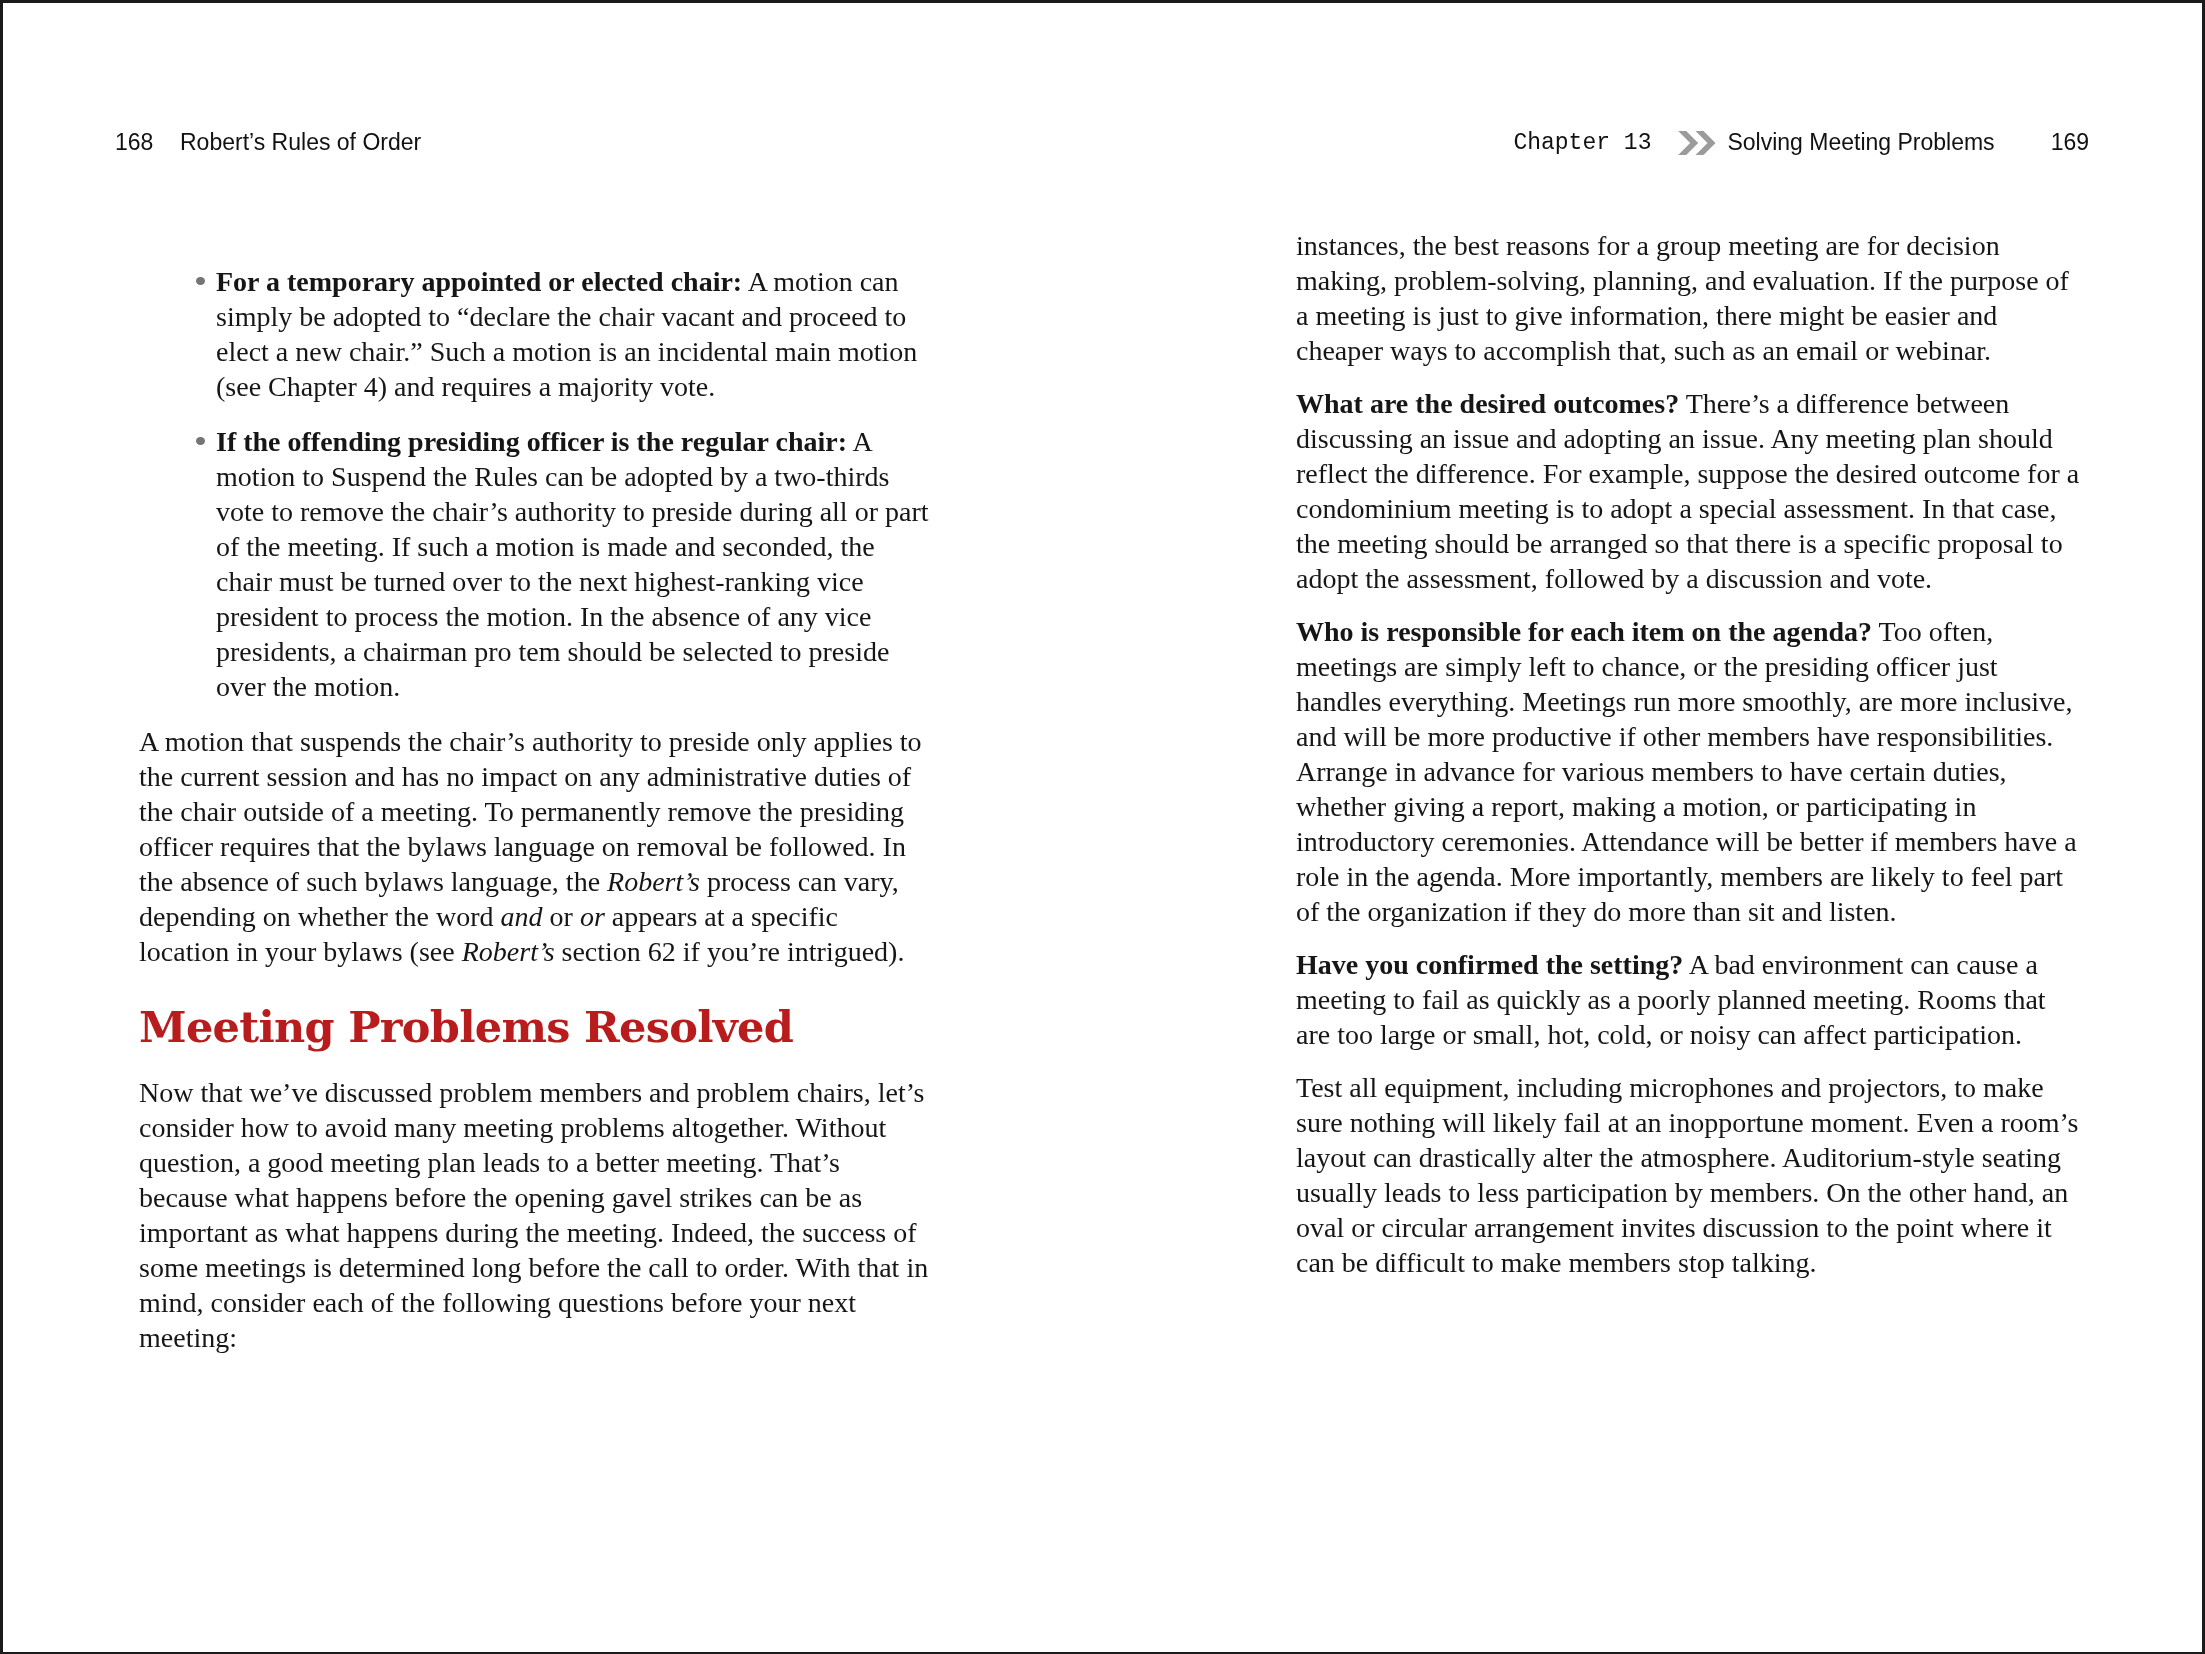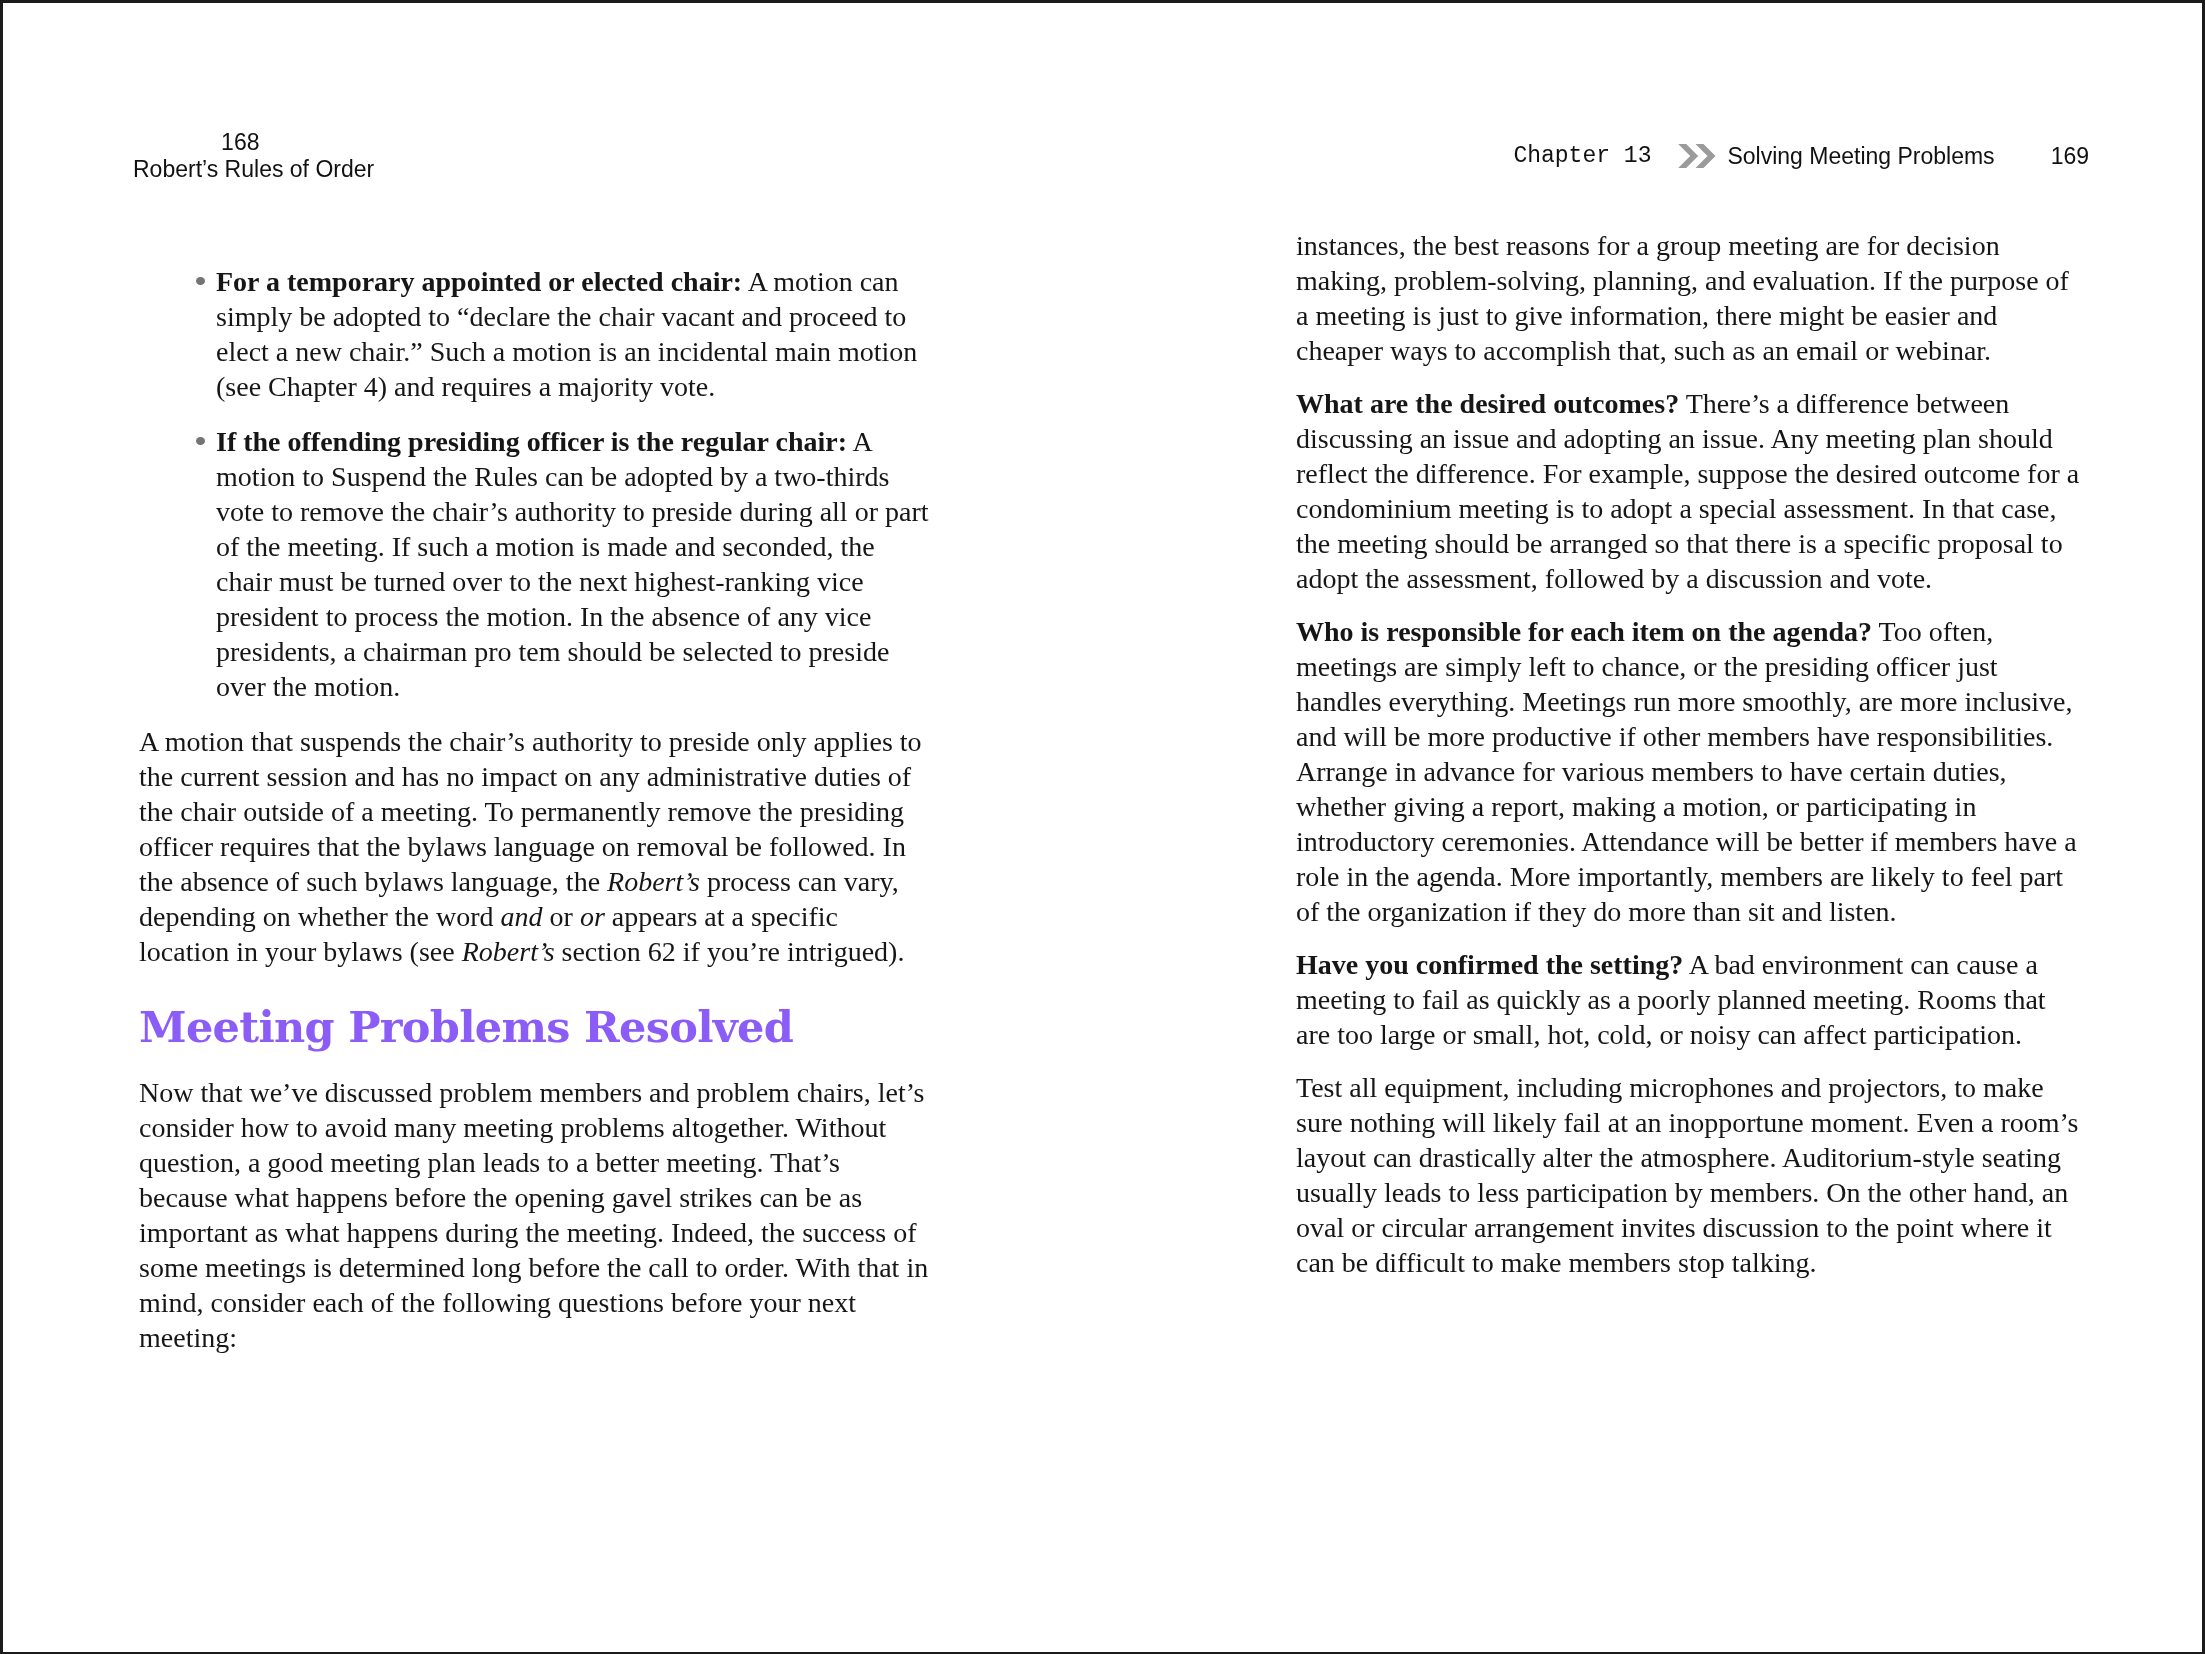--- a/index.html
+++ b/index.html
@@ -21,21 +21,21 @@
     right:113px;
     top:126px;
     display:flex;
     align-items:center;
     font-family:"Liberation Sans", sans-serif;
     font-size:23px;
     font-weight:400;
     color:#111111;
     letter-spacing:0px;
   }
-  .rh-left{display:flex;align-items:center;flex-direction:column;}
+  .rh-left{display:flex;align-items:center;}
   .rh-left .pagenum{width:47px;}
   .rh-left .booktitle{margin-left:18px;}
   .rh-right{margin-left:auto;display:flex;align-items:center;}
   .rh-right .chaplabel{margin-right:27px;font-family:Liberation Mono, monospace;}
   .rh-right .sectitle{margin-left:6px;}
   .rh-right .pagenum{margin-left:56px;}
   .chevrons{display:inline-flex;align-items:center;height:24px;}
   
   .col{
     position:absolute;
@@ -60,21 +60,21 @@
     height:8.7px;
     border-radius:50%;
     background:#757575;
   }
   .section-heading{
     font-family:"DejaVu Serif", serif;
     font-weight:bold;
     font-size:43px;
     line-height:47px;
     letter-spacing:-0.7px;
-    color:#8b5cf6;
+    color:#b91c1c;
     margin:35px 0 24px 0;
   }
 </style>
 </head>
 <body>
 
 <div class="page">
 
   <div class="running-head">
     <div class="rh-left">

